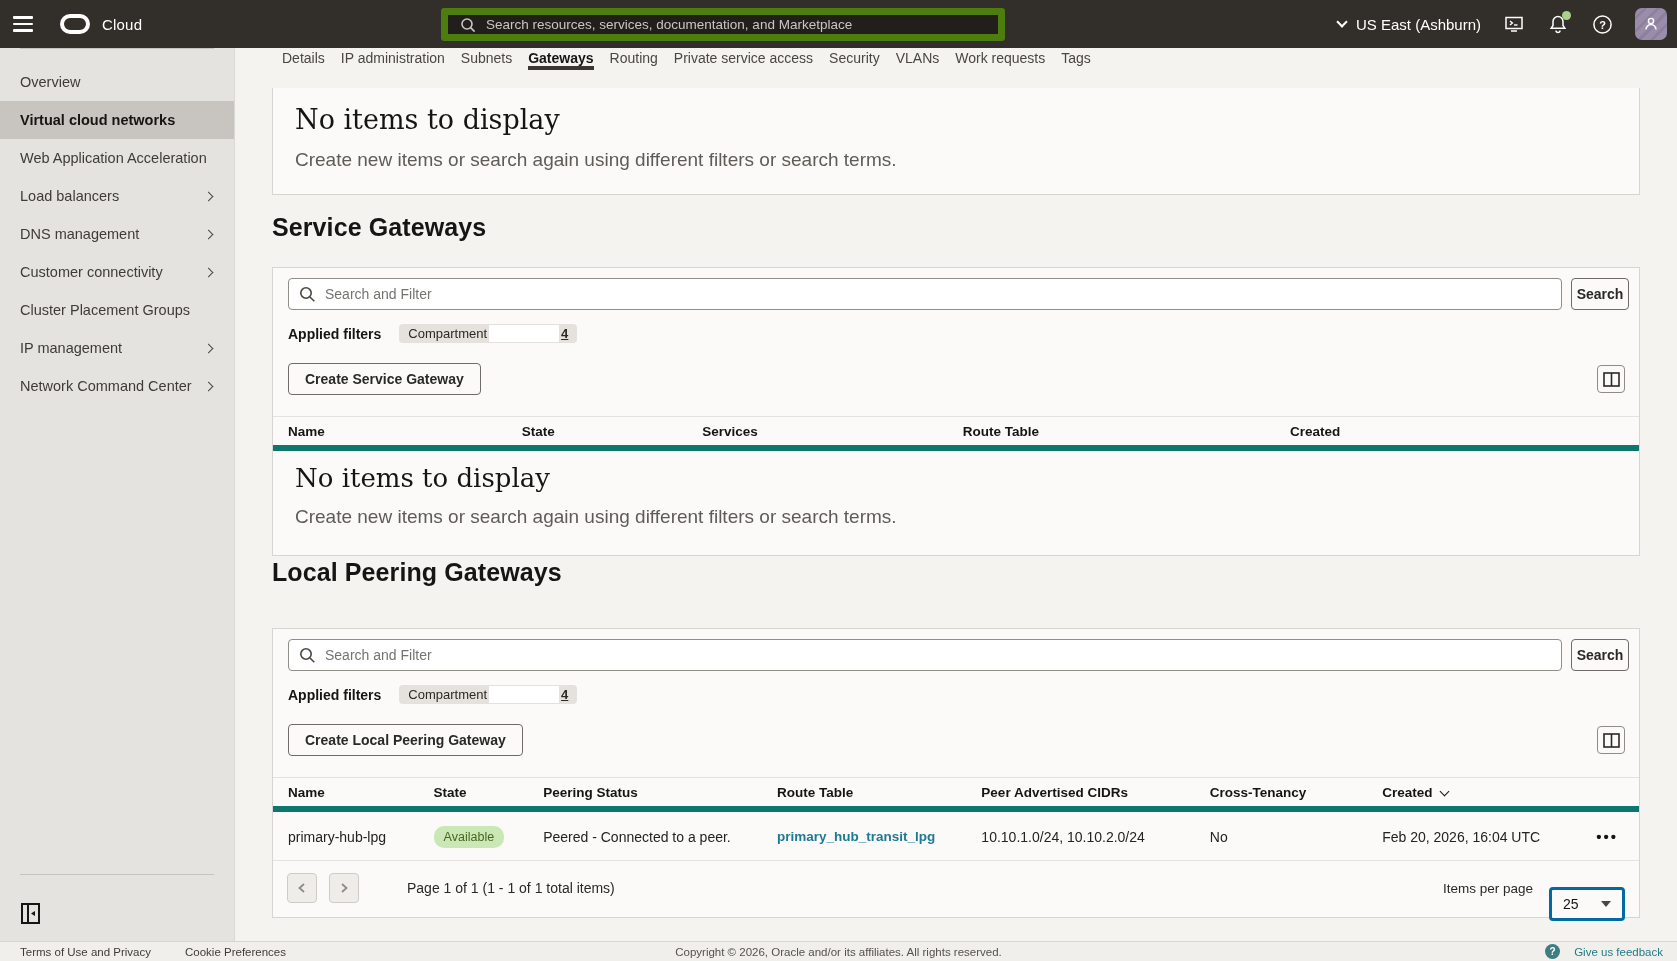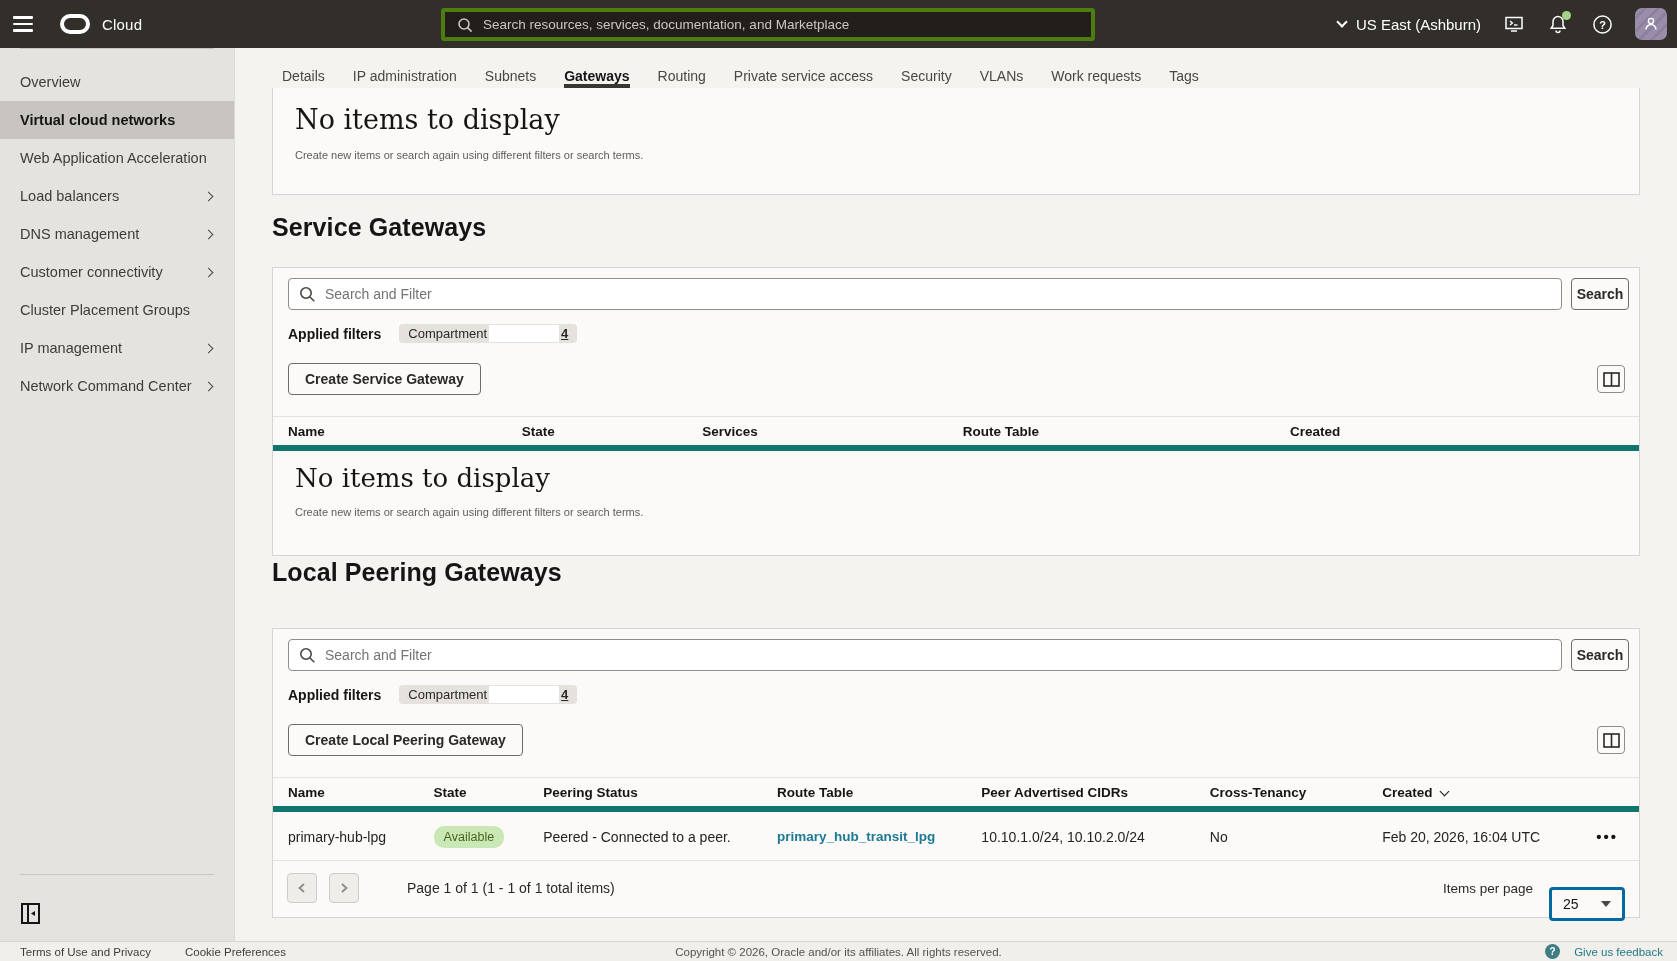--- a/index.html
+++ b/index.html
@@ -6,53 +6,53 @@
   html,body { width:1677px; height:961px; overflow:hidden; }
   body { font-family:"Liberation Sans", sans-serif; background:#f4f3f0; color:#161513; position:relative; }
 
   
   .topbar { position:absolute; top:0; left:0; width:1677px; height:48px; background:#322e2a; display:flex; align-items:center; z-index:30; }
   .hamburger { width:46px; height:48px; display:flex; flex-direction:column; justify-content:center; align-items:center; gap:4px; cursor:pointer; }
   .hamburger span { display:block; width:20px; height:2.5px; background:#fff; border-radius:1px; }
   .brand { display:flex; align-items:center; gap:12px; margin-left:14px; }
   .logo-o { width:30px; height:20px; border:4px solid #fff; border-radius:10px; }
   .brand-name { color:#fff; font-size:15px; letter-spacing:0.2px; }
-  .topsearch { position:absolute; left:441px; top:8px; width:654px; height:33px; background:#211e1c; border:4px solid #4d7c0f; border-radius:3px; display:flex; align-items:center; padding:0 12px; gap:10px; }
+  .topsearch { position:absolute; left:441px; top:8px; width:564px; height:33px; background:#211e1c; border:7px solid #4d7c0f; border-radius:3px; display:flex; align-items:center; padding:0 12px; gap:10px; }
   .topsearch svg { flex:0 0 auto; }
   .topsearch-ph { color:#c9c6c2; font-size:13.5px; white-space:nowrap; overflow:hidden; }
   .top-right { position:absolute; right:10px; top:0; height:48px; display:flex; align-items:center; gap:22px; }
   .region { display:flex; align-items:center; gap:10px; color:#fff; font-size:15px; cursor:pointer; }
   .chev-down { width:8px; height:8px; border-right:2px solid #fff; border-bottom:2px solid #fff; transform:rotate(45deg); margin-top:-4px; }
   .top-icon { width:22px; height:22px; display:flex; align-items:center; justify-content:center; position:relative; cursor:pointer; color:#fff; }
   .bell-dot { position:absolute; top:-2px; right:-2px; width:9px; height:9px; border-radius:50%; background:#a8d18a; }
   .avatar { width:32px; height:32px; border-radius:7px; background:repeating-linear-gradient(135deg,#9a8daa 0 6px,#8e819f 6px 9px); display:flex; align-items:center; justify-content:center; cursor:pointer; }
 
   
-  .tabsbar { position:absolute; top:48px; left:235px; right:0; height:40px; display:flex; align-items:flex-end; gap:28px; padding-left:47px; }
+  .tabsbar { position:absolute; top:48px; left:235px; right:0; height:40px; display:flex; align-items:flex-start; gap:16px; padding-left:47px; }
   .tab { display:flex; align-items:center; font-size:14px; color:#4a4743; border-bottom:4px solid transparent; padding-top:2px; cursor:pointer; white-space:nowrap; }
   .tab.active { color:#161513; font-weight:bold; border-bottom-color:#3a3632; }
 
   
   .sidebar { position:absolute; top:48px; left:0; width:235px; bottom:20px; background:#e5e3df; border-right:1px solid #dbd9d5; }
   .sb-head { display:flex; align-items:center; gap:10px; padding:26px 24px 16px 20px; }
   .sb-title { font-size:21px; font-weight:bold; color:#161513; }
   .sb-divider { border-top:1px solid #c6c4c0; margin:0 20px; }
   .sb-list { margin-top:14px; }
   .sb-item { height:38px; display:flex; align-items:center; justify-content:space-between; padding:0 22px 0 20px; font-size:14.5px; color:#3f3c38; cursor:pointer; }
   .sb-item.selected { background:#c8c5c0; color:#161513; font-weight:bold; }
   .sb-chev { width:7px; height:7px; border-right:1.8px solid #4a4743; border-top:1.8px solid #4a4743; transform:rotate(45deg); flex:0 0 auto; }
   .sb-bottom-divider { position:absolute; bottom:66px; left:20px; right:20px; border-top:1px solid #c6c4c0; }
   .sb-collapse { position:absolute; bottom:16px; left:18px; width:24px; height:24px; display:flex; align-items:center; justify-content:center; cursor:pointer; color:#161513; }
 
   
   .main { position:absolute; top:88px; left:235px; right:0; bottom:20px; }
   .card { position:absolute; left:37px; width:1368px; background:#fbfaf8; border:1px solid #d7d5d1; }
   .card-top { top:0; height:107px; border-top:none; padding:16px 0 0 22px; }
   .empty-title { font-family:"DejaVu Serif", serif; font-size:27px; color:#161513; }
-  .empty-sub { font-size:11px; color:#5f5c58; margin-top:14px; }
+  .empty-sub { font-size:19px; color:#5f5c58; margin-top:14px; }
 
   .section-heading { position:absolute; left:37px; font-size:25px; font-weight:bold; color:#161513; letter-spacing:0.1px; }
   .h-sg { top:125px; }
   .h-lpg { top:470px; }
 
   .card-sg { top:179px; height:289px; }
   .card-lpg { top:540px; height:290px; }
 
   .panel-search { position:absolute; top:10px; left:15px; right:77px; height:32px; background:#fff; border:1px solid #918d89; border-radius:4px; display:flex; align-items:center; padding:0 10px; gap:9px; color:#6f6c68; }
   .panel-search-ph { font-size:14px; color:#757370; }

